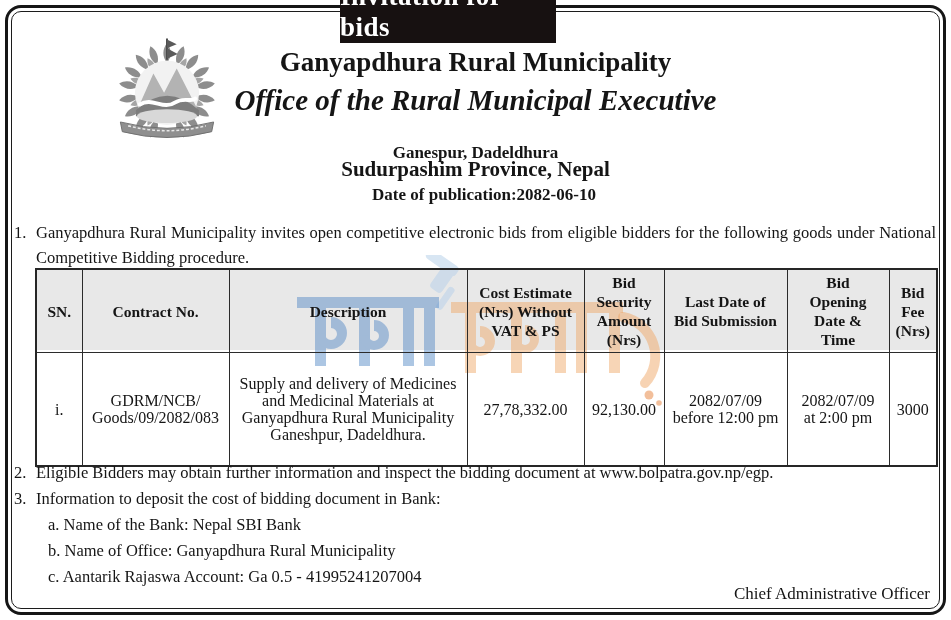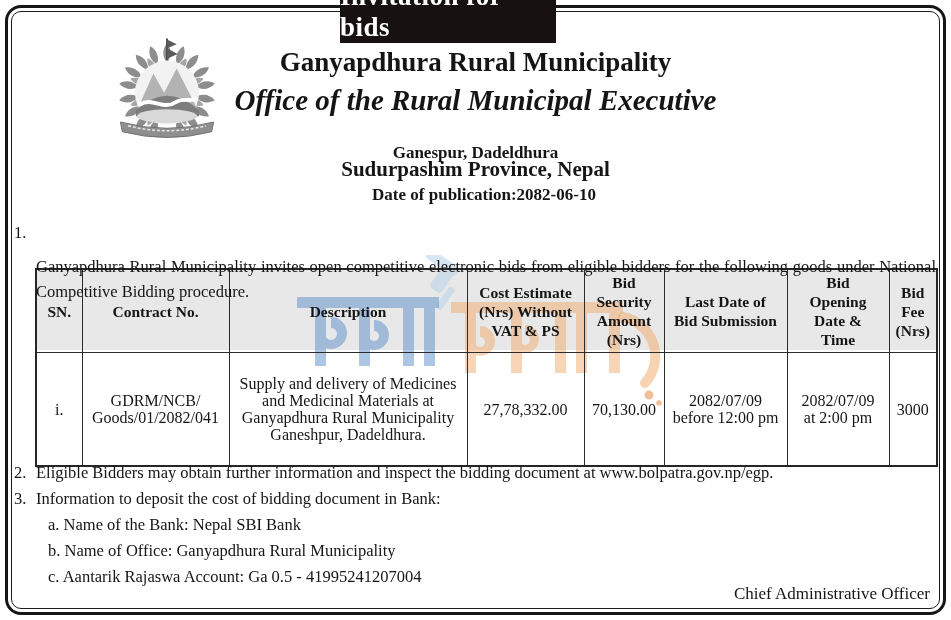--- a/index.html
+++ b/index.html
@@ -25,21 +25,21 @@
   .hdr{position:absolute;left:0;right:0;text-align:center;font-weight:bold;z-index:2;}
   .org-name{top:47px;font-size:27px;}
   .office-name{top:84px;font-size:29px;font-style:italic;}
   .addr1{top:143px;font-size:17px;}
   .addr2{top:157px;font-size:21px;}
   .pubdate{top:185px;font-size:17px;padding-left:17px;}
 
   .notice{position:absolute;left:14px;width:922px;font-size:16.5px;line-height:25px;z-index:4;}
   .notice-row{display:flex;}
   .notice-no{flex:0 0 22px;}
-  .notice-text{flex:1;text-align:justify;margin-top:34px;}
+  .notice-text{flex:1;text-align:justify;}
   #notice1{top:220px;}
 
   .hdr-underlay{
     position:absolute;left:35px;top:268px;width:901px;height:82px;
     background:#e8e8e8;z-index:1;
   }
   .wmark{position:absolute;left:293px;top:255px;width:395px;height:160px;z-index:2;pointer-events:none;}
 
   table.bid{
     position:absolute;left:35px;top:268px;width:901px;z-index:3;
@@ -204,27 +204,27 @@
 Opening
 Date &amp;
 Time</td>
       <td>Bid
 Fee
 (Nrs)</td>
     </tr>
     <tr class="brow">
       <td>i.</td>
       <td>GDRM/NCB/
-Goods/01/2082/041</td>
+Goods/09/2082/083</td>
       <td>Supply and delivery  of Medicines
 and Medicinal Materials at
 Ganyapdhura Rural Municipality
 Ganeshpur, Dadeldhura.</td>
       <td>27,78,332.00</td>
-      <td>70,130.00</td>
+      <td>92,130.00</td>
       <td>2082/07/09
 before 12:00 pm</td>
       <td>2082/07/09
 at 2:00 pm</td>
       <td>3000</td>
     </tr>
   </tbody>
 </table>
 
 <div class="bottom-list">

